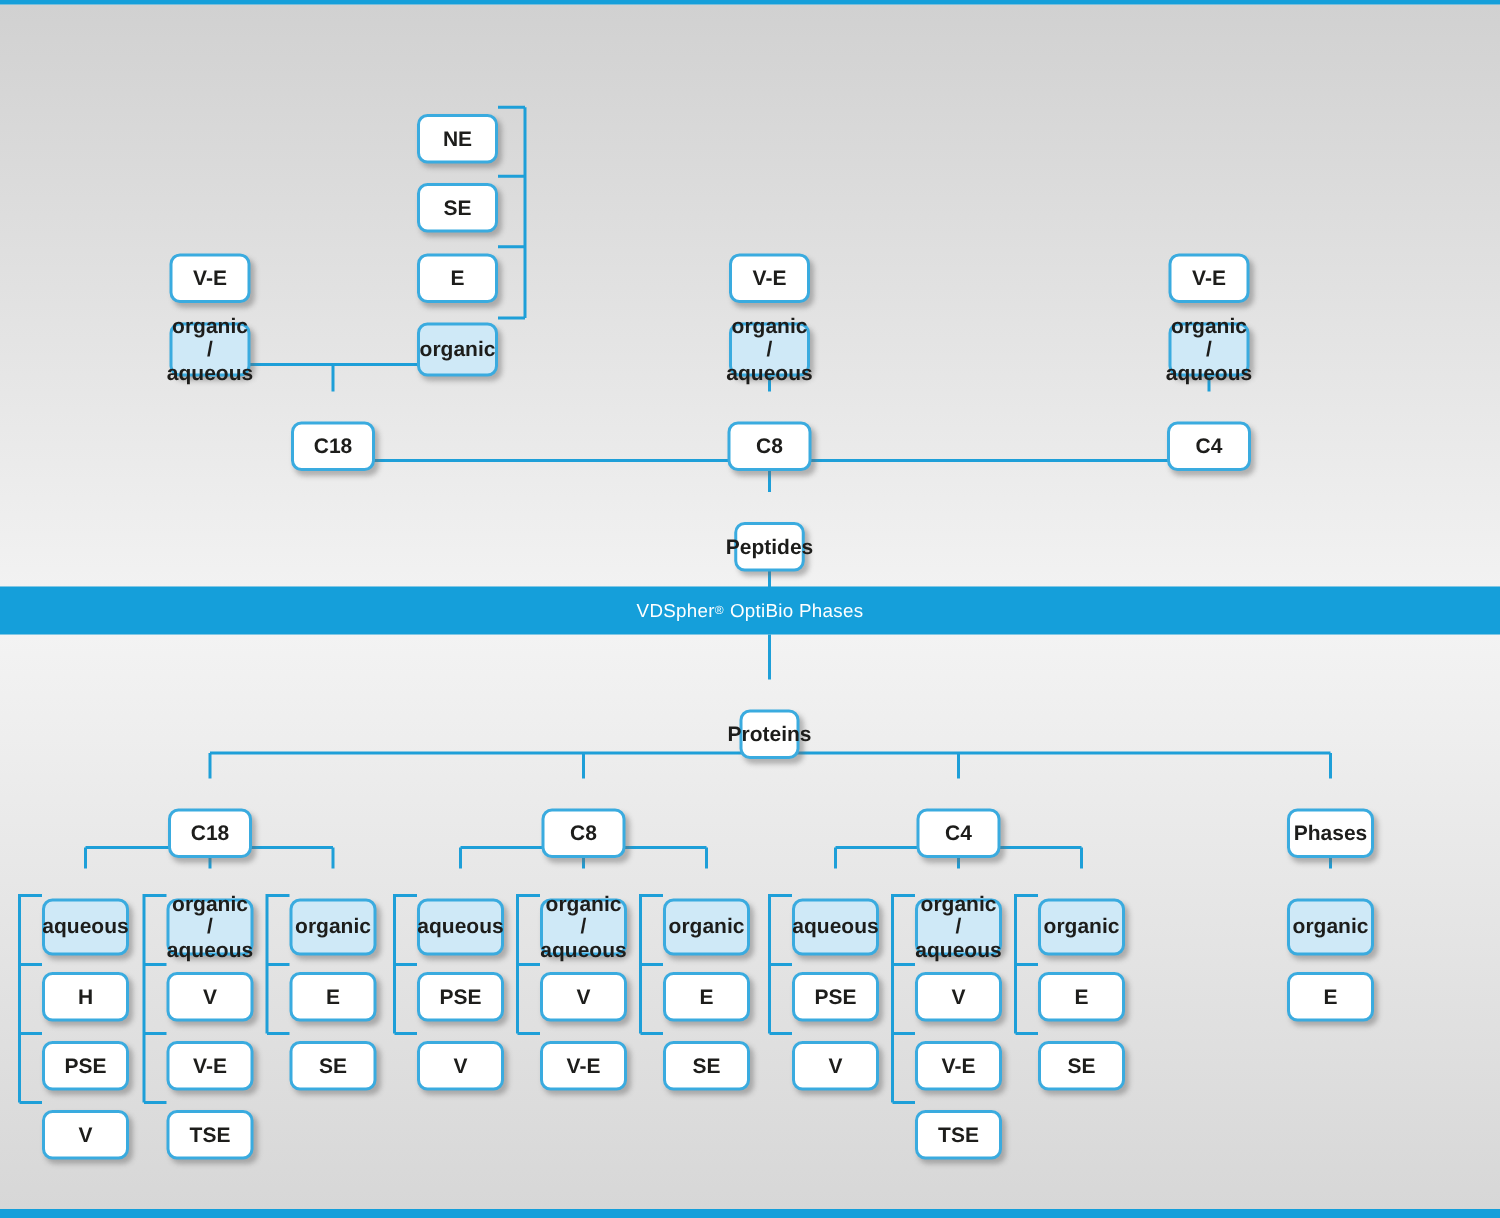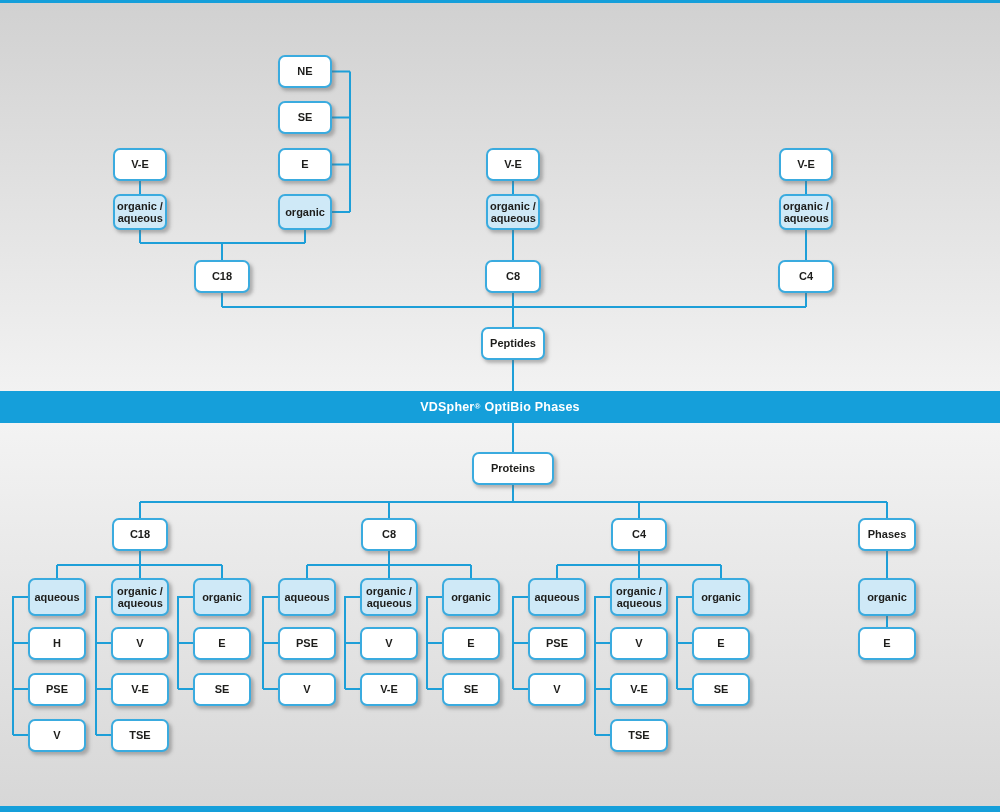--- a/index.html
+++ b/index.html
@@ -6,29 +6,29 @@
   .canvas{position:relative;width:1000px;height:812px;overflow:hidden;
           font-family:"Liberation Sans",sans-serif;background:#e9e9e9;}
   .bg-top{position:absolute;left:0;top:3px;width:1000px;height:388px;
           background:linear-gradient(180deg,#d1d1d1 0%,#f2f2f2 100%);}
   .bg-bottom{position:absolute;left:0;top:423px;width:1000px;height:383px;
           background:linear-gradient(180deg,#f3f3f3 0%,#d7d7d7 100%);}
   .bar-top{position:absolute;left:0;top:0;width:1000px;height:3px;background:#159fda;}
   .bar-bottom{position:absolute;left:0;top:806px;width:1000px;height:6px;background:#159fda;}
   .banner{position:absolute;left:0;top:391px;width:1000px;height:32px;background:#159fda;
           color:#ffffff;display:flex;align-items:center;justify-content:center;
-          font-weight:bold;font-size:12.5px;letter-spacing:.2px;}
+          font-weight:normal;font-size:12.5px;letter-spacing:.2px;}
   .banner .reg{font-size:8px;vertical-align:super;line-height:1;margin:0 1px 0 0;}
   .banner .post{margin-left:3px;}
   svg.lines{position:absolute;left:0;top:0;width:1000px;height:812px;}
   .node{position:absolute;transform:translateX(-50%);box-sizing:border-box;
-        display:flex;align-items:center;justify-content:center;text-align:right;
+        display:flex;align-items:center;justify-content:center;text-align:center;
         background:#ffffff;border:2px solid #3aabdf;border-radius:7px;
-        font-weight:bold;font-size:11px;line-height:1.12;color:#1d1d1b;
-        white-space:pre-line;box-shadow:2.5px 3px 3.5px rgba(105,105,105,.45);}
+        font-weight:bold;font-size:14px;line-height:1.12;color:#1d1d1b;
+        white-space:pre-line;box-shadow:2.5px 3px 3.5px rgba(105,105,105,.45);margin-top:21px;}
   .node.mode{background:#cfe9f7;}
 </style>
 </head>
 <body>
 
 <div class="canvas">
   <div class="bg-top"></div>
   <div class="bg-bottom"></div>
   <div class="bar-top"></div>
   <div class="bar-bottom"></div>
@@ -57,29 +57,29 @@
   <div class="node" style="left:513px;top:148px;width:54px;height:33px">V-E</div>
   <div class="node mode" style="left:513px;top:194px;width:54px;height:36px">organic /
 aqueous</div>
   <div class="node" style="left:513px;top:260px;width:56px;height:33px">C8</div>
 
   <div class="node" style="left:806px;top:148px;width:54px;height:33px">V-E</div>
   <div class="node mode" style="left:806px;top:194px;width:54px;height:36px">organic /
 aqueous</div>
   <div class="node" style="left:806px;top:260px;width:56px;height:33px">C4</div>
 
-  <div class="node" style="left:513px;top:327px;width:64px;height:33px">Peptides</div>
+  <div class="node" style="left:513px;top:327px;width:47px;height:33px">Peptides</div>
 
   <div class="banner">
     <span>VDSpher</span>
       <span class="reg">®</span>
       <span class="post">OptiBio Phases</span>
   </div>
 
-  <div class="node" style="left:513px;top:452px;width:82px;height:33px">Proteins</div>
+  <div class="node" style="left:513px;top:452px;width:40px;height:33px">Proteins</div>
 
   <div class="node" style="left:140px;top:518px;width:56px;height:33px">C18</div>
   <div class="node" style="left:389px;top:518px;width:56px;height:33px">C8</div>
   <div class="node" style="left:639px;top:518px;width:56px;height:33px">C4</div>
   <div class="node" style="left:887px;top:518px;width:58px;height:33px">Phases</div>
 
   <div class="node mode" style="left:57px;top:578px;width:58px;height:38px">aqueous</div>
   <div class="node mode" style="left:140px;top:578px;width:58px;height:38px">organic /
 aqueous</div>
   <div class="node mode" style="left:222px;top:578px;width:58px;height:38px">organic</div>

